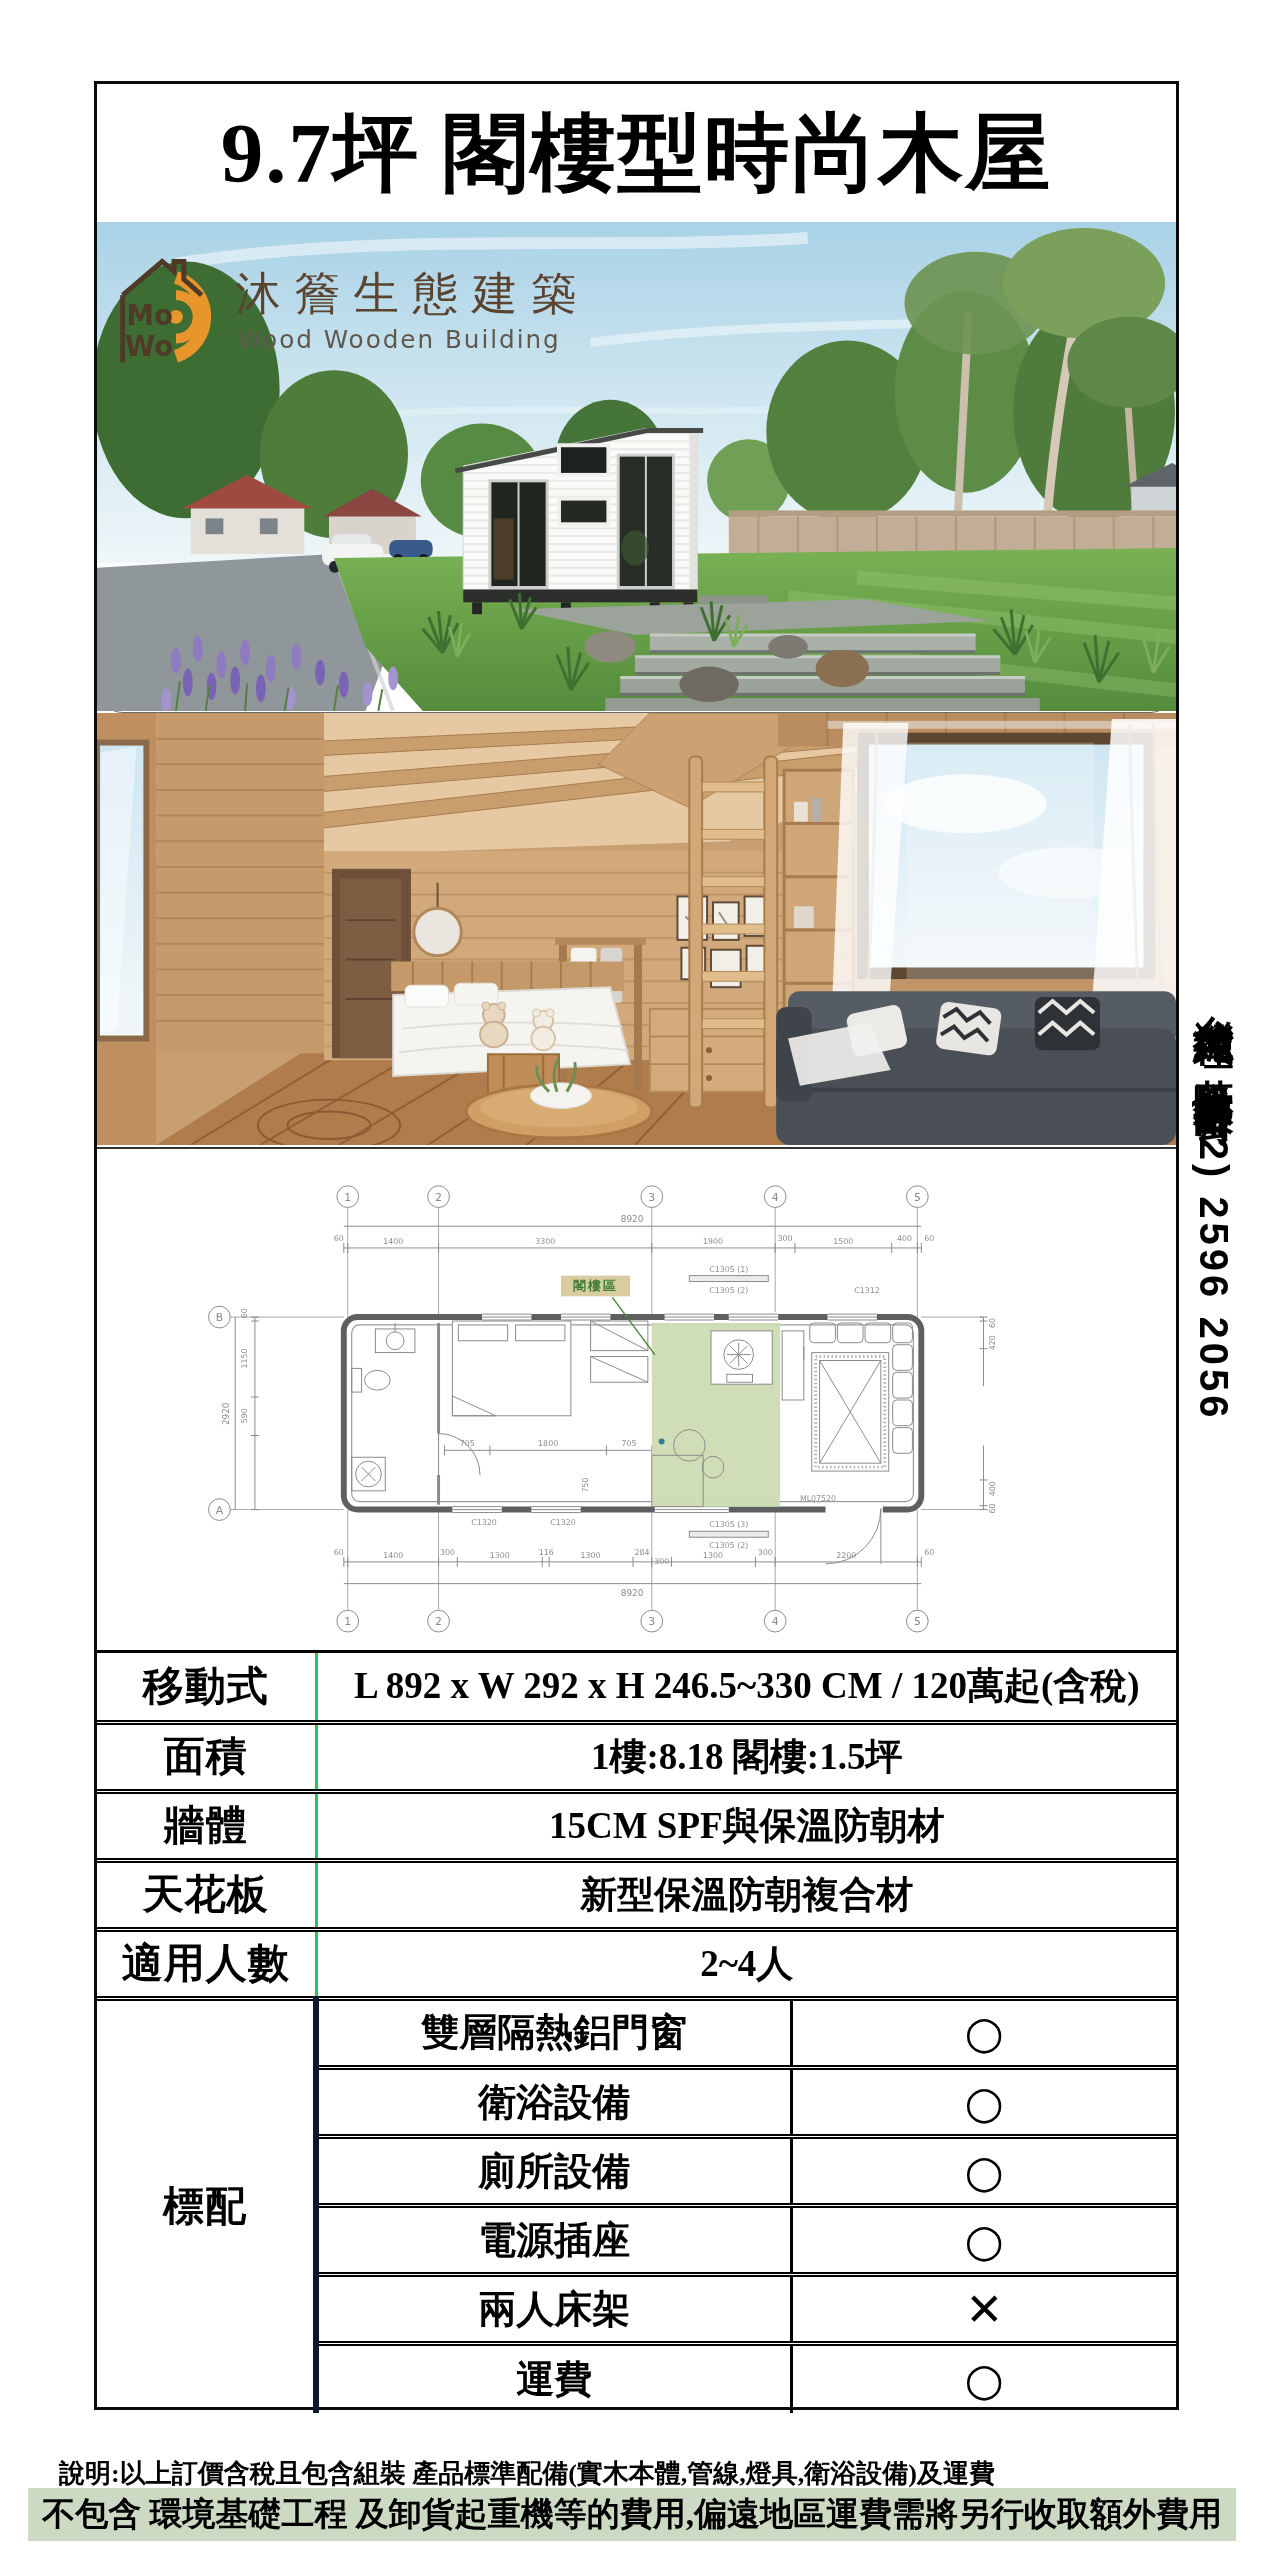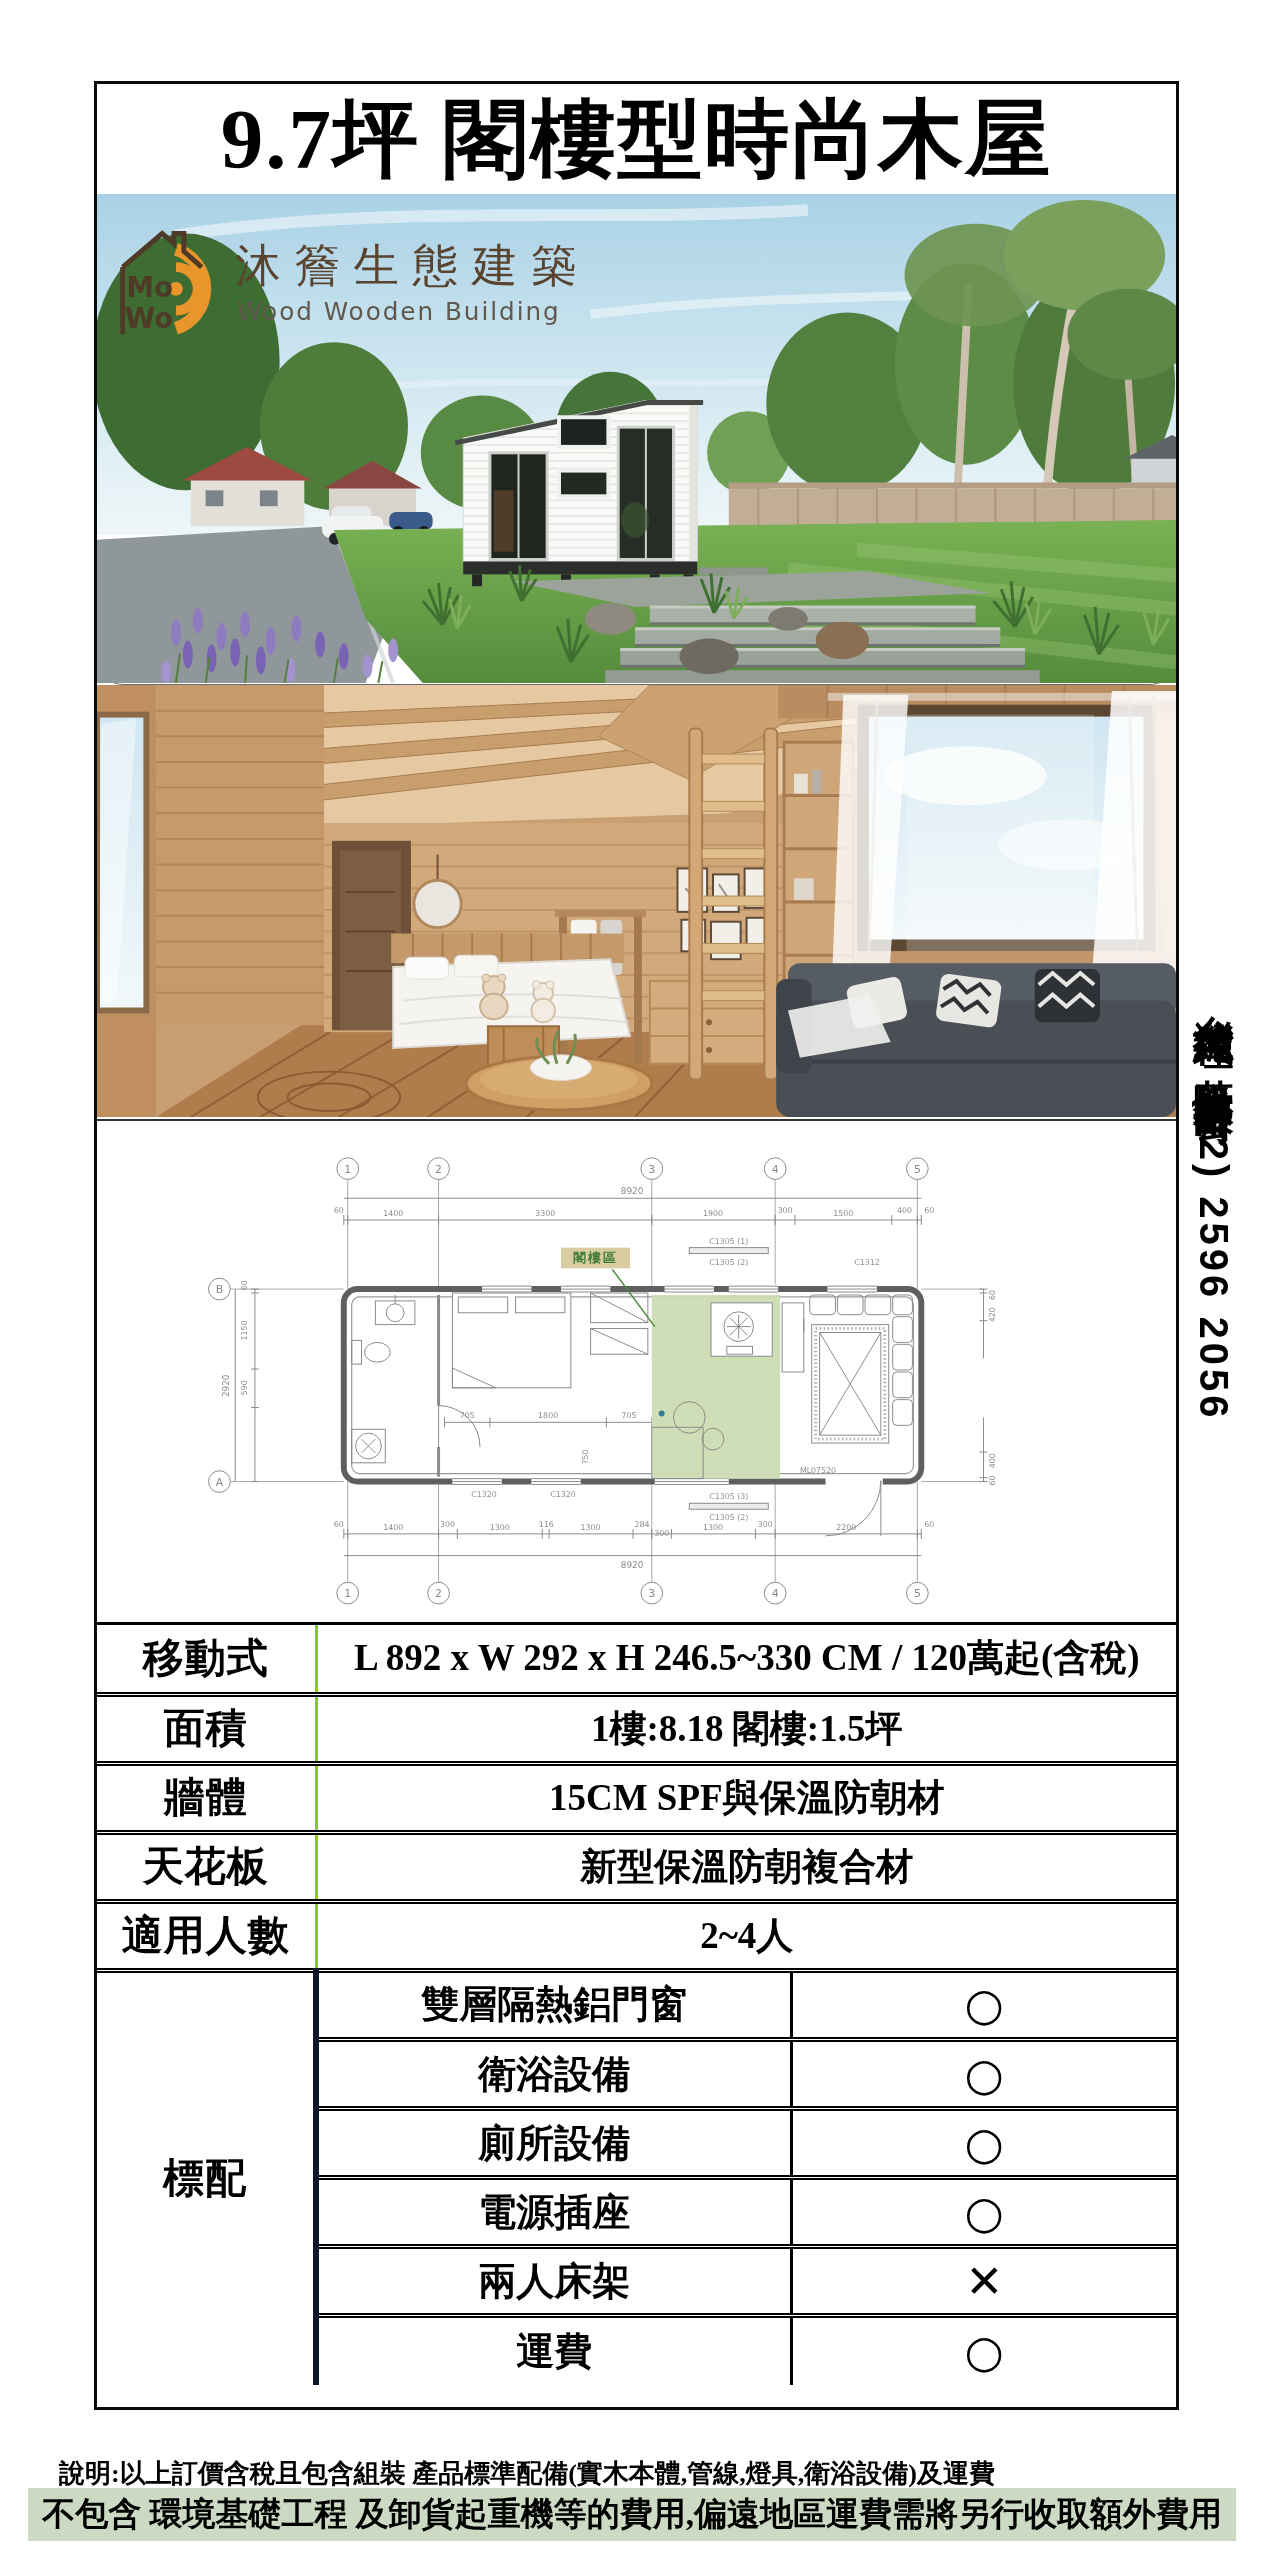--- a/index.html
+++ b/index.html
@@ -6,35 +6,35 @@
   body{
     width:1264px;height:2576px;position:relative;background:#ffffff;
     font-family:"Liberation Serif","DejaVu Serif",serif;color:#000;
     overflow:hidden;
   }
   .main-box{
     position:absolute;left:94px;top:81px;width:1079px;height:2323px;
     border:3px solid #0b0b0b;background:#fff;
   }
   .title-bar{
-    height:110px;display:flex;align-items:center;justify-content:center;
+    height:138px;display:flex;align-items:center;justify-content:center;
     font-size:85px;font-weight:bold;letter-spacing:2px;white-space:nowrap;
   }
   .photo{display:block;position:relative;}
   .photo svg{display:block;}
   .photo-ext{height:490px;border-bottom:1px solid #6a6a6a;border-radius:26px;}
   .photo-int{height:434px;border-bottom:2px solid #333;}
   .plan-strip{height:501px;background:#fff;}
   .spec{height:760px;border-top:3px solid #000;}
   table.spec-table{border-collapse:collapse;width:100%;height:760px;table-layout:fixed;}
   table.spec-table tr{height:69px;}
   table.spec-table tr + tr{border-top:5px double #000;}
   td{padding:4px;vertical-align:middle;text-align:center;overflow:hidden;}
   td.lbl{font-size:41px;font-weight:bold;letter-spacing:1px;}
-  td.val{font-size:37px;font-weight:bold;border-left:3px solid #84cc16;white-space:nowrap;}
+  td.val{font-size:37px;font-weight:bold;border-left:3px solid #22c55e;white-space:nowrap;}
   td.sub-name{font-size:38px;font-weight:bold;border-left:6px solid #0f172a;}
   td.mark{font-size:45px;font-weight:400;border-left:3px solid #000;
           font-family:"DejaVu Sans","Liberation Sans",sans-serif;}
   .footer-line1{
     position:absolute;top:2456px;left:0;width:1054px;text-align:center;
     font-weight:bold;font-size:26px;letter-spacing:0px;white-space:nowrap;
   }
   .footer-line2{
     position:absolute;top:2488px;left:50%;transform:translateX(-50%);
     font-weight:bold;font-size:33px;white-space:nowrap;padding:4px 14px;

